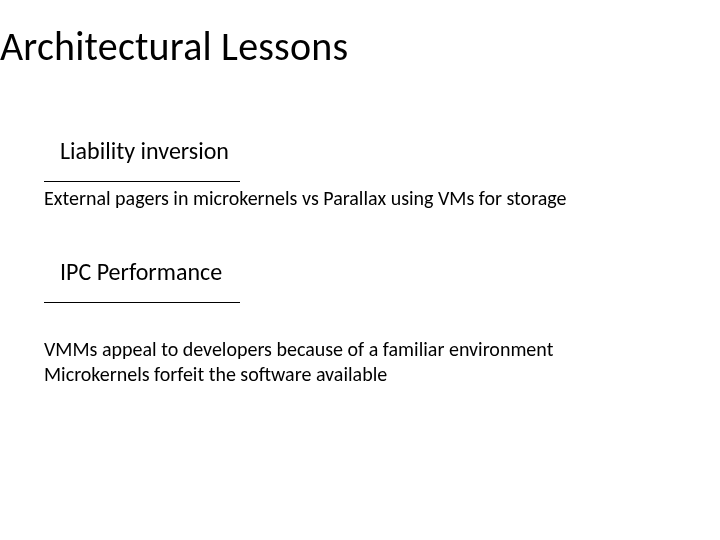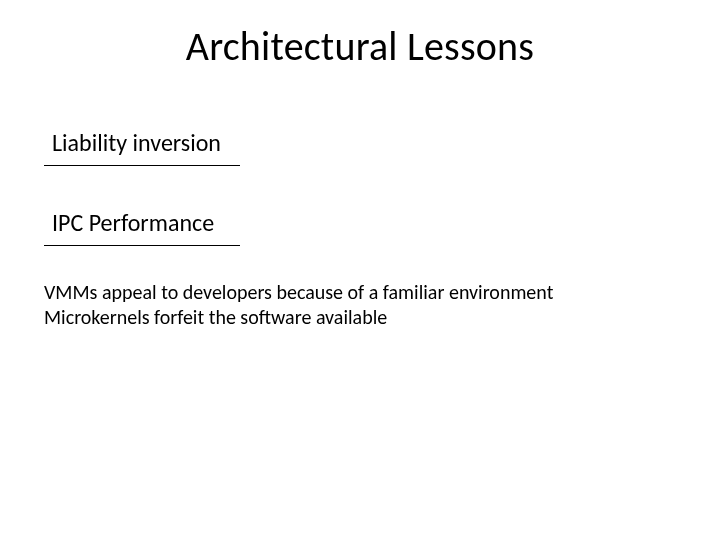--- a/index.html
+++ b/index.html
@@ -15,35 +15,34 @@
     width: 720px;
     height: 540px;
     position: relative;
     box-sizing: border-box;
   }
   .title {
     position: absolute;
     top: 22px;
     left: 0;
     width: 720px;
-    text-align: center;
     font-size: 40px;
     font-weight: 400;
     letter-spacing: 0.2px;
   }
   .body {
     position: absolute;
     top: 120px;
     left: 44px;
     width: 632px;
   }
   .section-heading {
     font-size: 24px;
     font-weight: 400;
-    margin: 8px;
+    margin: 16px;
     line-height: 1.25;
   }
   .section-heading + .underline {
     width: 196px;
     height: 1px;
     background: #000;
     margin-top: -1px;
     margin-bottom: 4px;
   }
   .ul2 { width: 175px; }
@@ -61,20 +60,21 @@
 </head>
 <body>
 
 <div class="slide">
   <div class="title">Architectural Lessons</div>
 
   <div class="body">
 
     <p class="section-heading">Liability inversion</p>
     <div class="underline"></div>
+    <p class="bullet">External pagers in microkernels vs Parallax using VMs for storage</p>
 
     <div class="gap"></div>
 
     <p class="section-heading">IPC Performance</p>
     <div class="underline ul2"></div>
 
     <div class="gap"></div>
 
     <div class="underline ul3"></div>
     <p class="bullet">VMMs appeal to developers because of a familiar environment</p>

